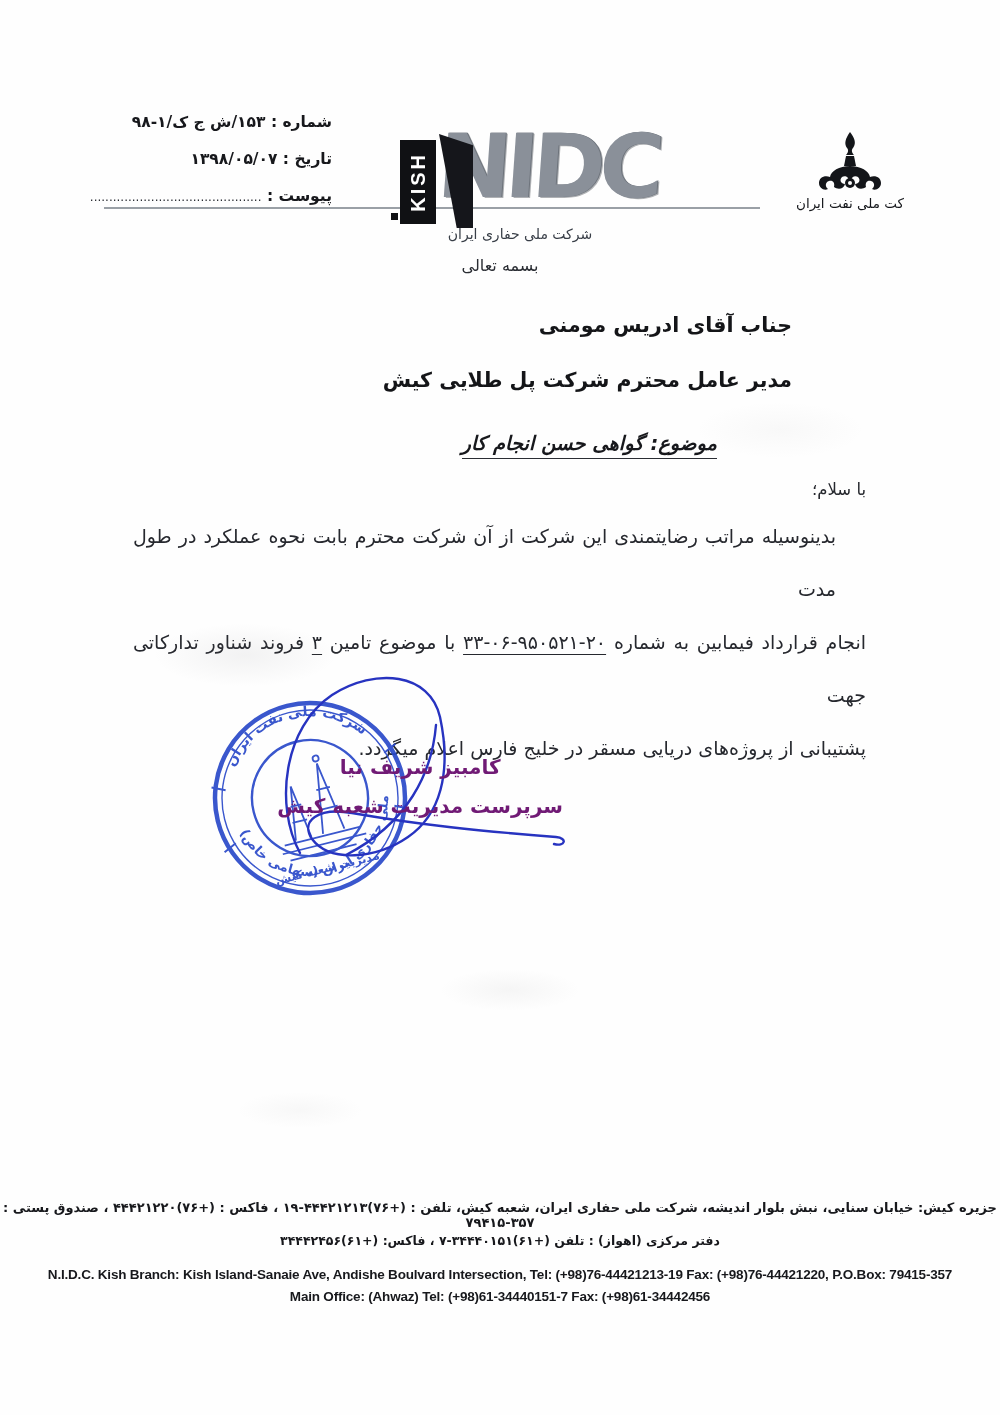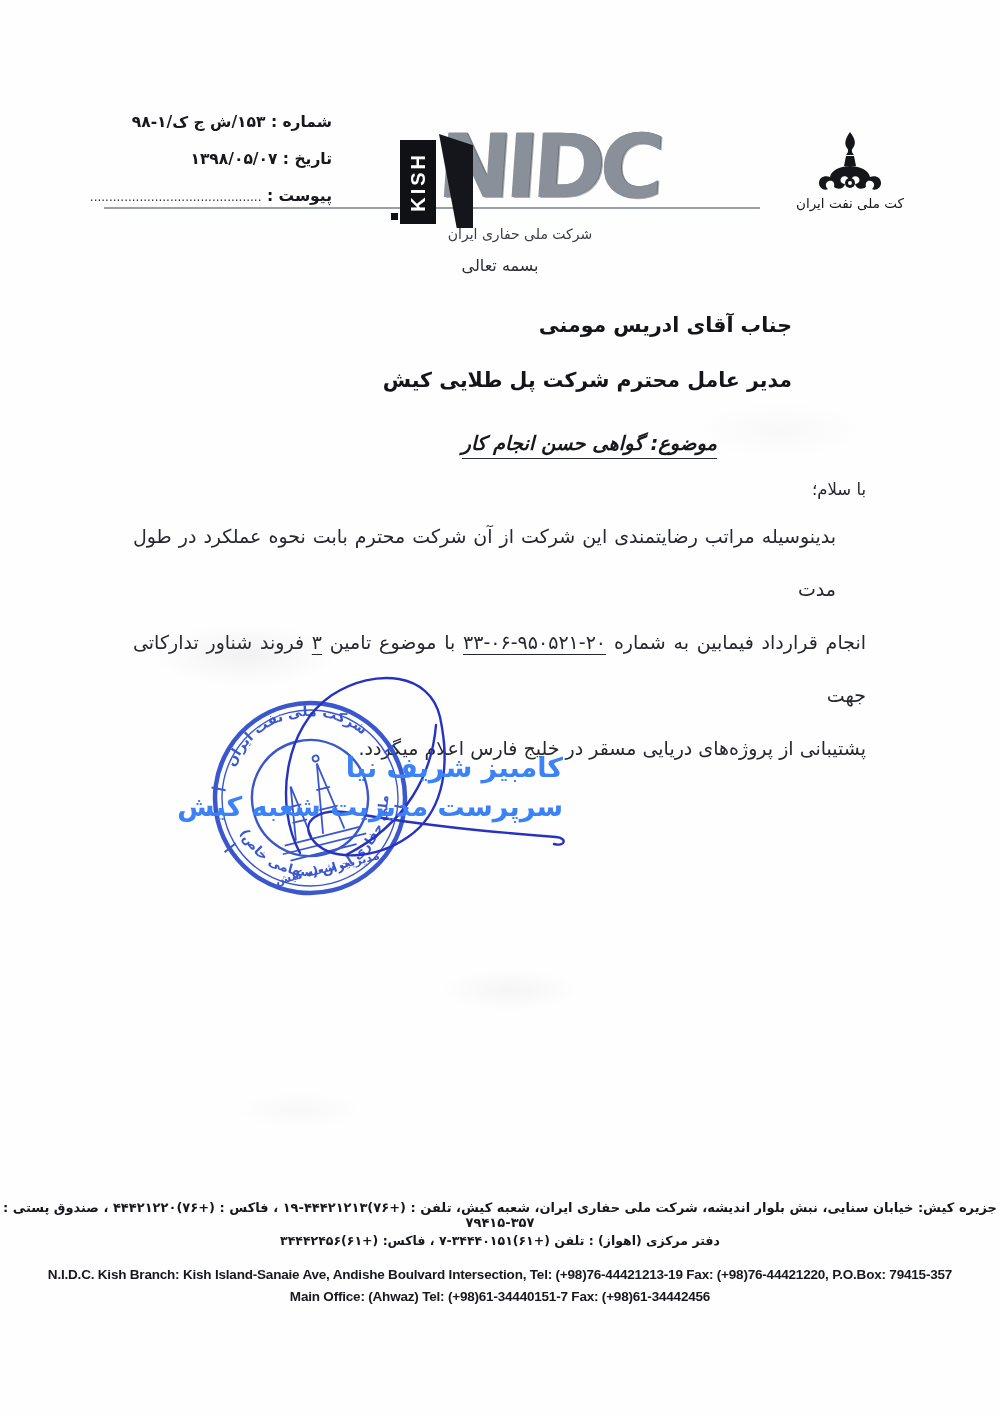--- a/index.html
+++ b/index.html
@@ -59,22 +59,22 @@
   .bline { line-height:53px; white-space:normal; }
   .bline.justify { text-align:justify; text-align-last:justify; }
   .bline.first { padding-right:30px; }
   .bline.last { text-align:right; }
   .u { text-decoration:underline; text-underline-offset:5px; }
 
   
   .stamp { position:absolute; left:210px; top:698px; width:200px; height:200px;
            transform:rotate(-14deg); opacity:.92; z-index:3; }
   .sig-svg { position:absolute; left:248px; top:655px; width:350px; height:235px; z-index:4; }
-  .sig-name { position:absolute; top:748px; right:437px; direction:rtl; text-align:right; z-index:5;
-              font-weight:bold; font-size:27px; color:#3b82f6; line-height:39px; }
+  .sig-name { position:absolute; top:748px; right:437px; direction:rtl; text-align:center; z-index:5;
+              font-weight:bold; font-size:20px; color:#701a75; line-height:39px; }
 
   
   .f-fa1 { position:absolute; top:1200px; left:0; width:100%; text-align:center; direction:rtl;
            font-size:13px; font-weight:bold; color:#17181c; }
   .f-fa2 { position:absolute; top:1233px; left:0; width:100%; text-align:center; direction:rtl;
            font-size:12.5px; font-weight:bold; color:#17181c; }
   .f-en  { position:absolute; left:0; width:100%; text-align:center; direction:ltr;
            font-family:"Liberation Sans", sans-serif; font-size:13.5px; font-weight:bold;
            color:#17181c; letter-spacing:-.2px; }
   .f-en1 { top:1267px; }

